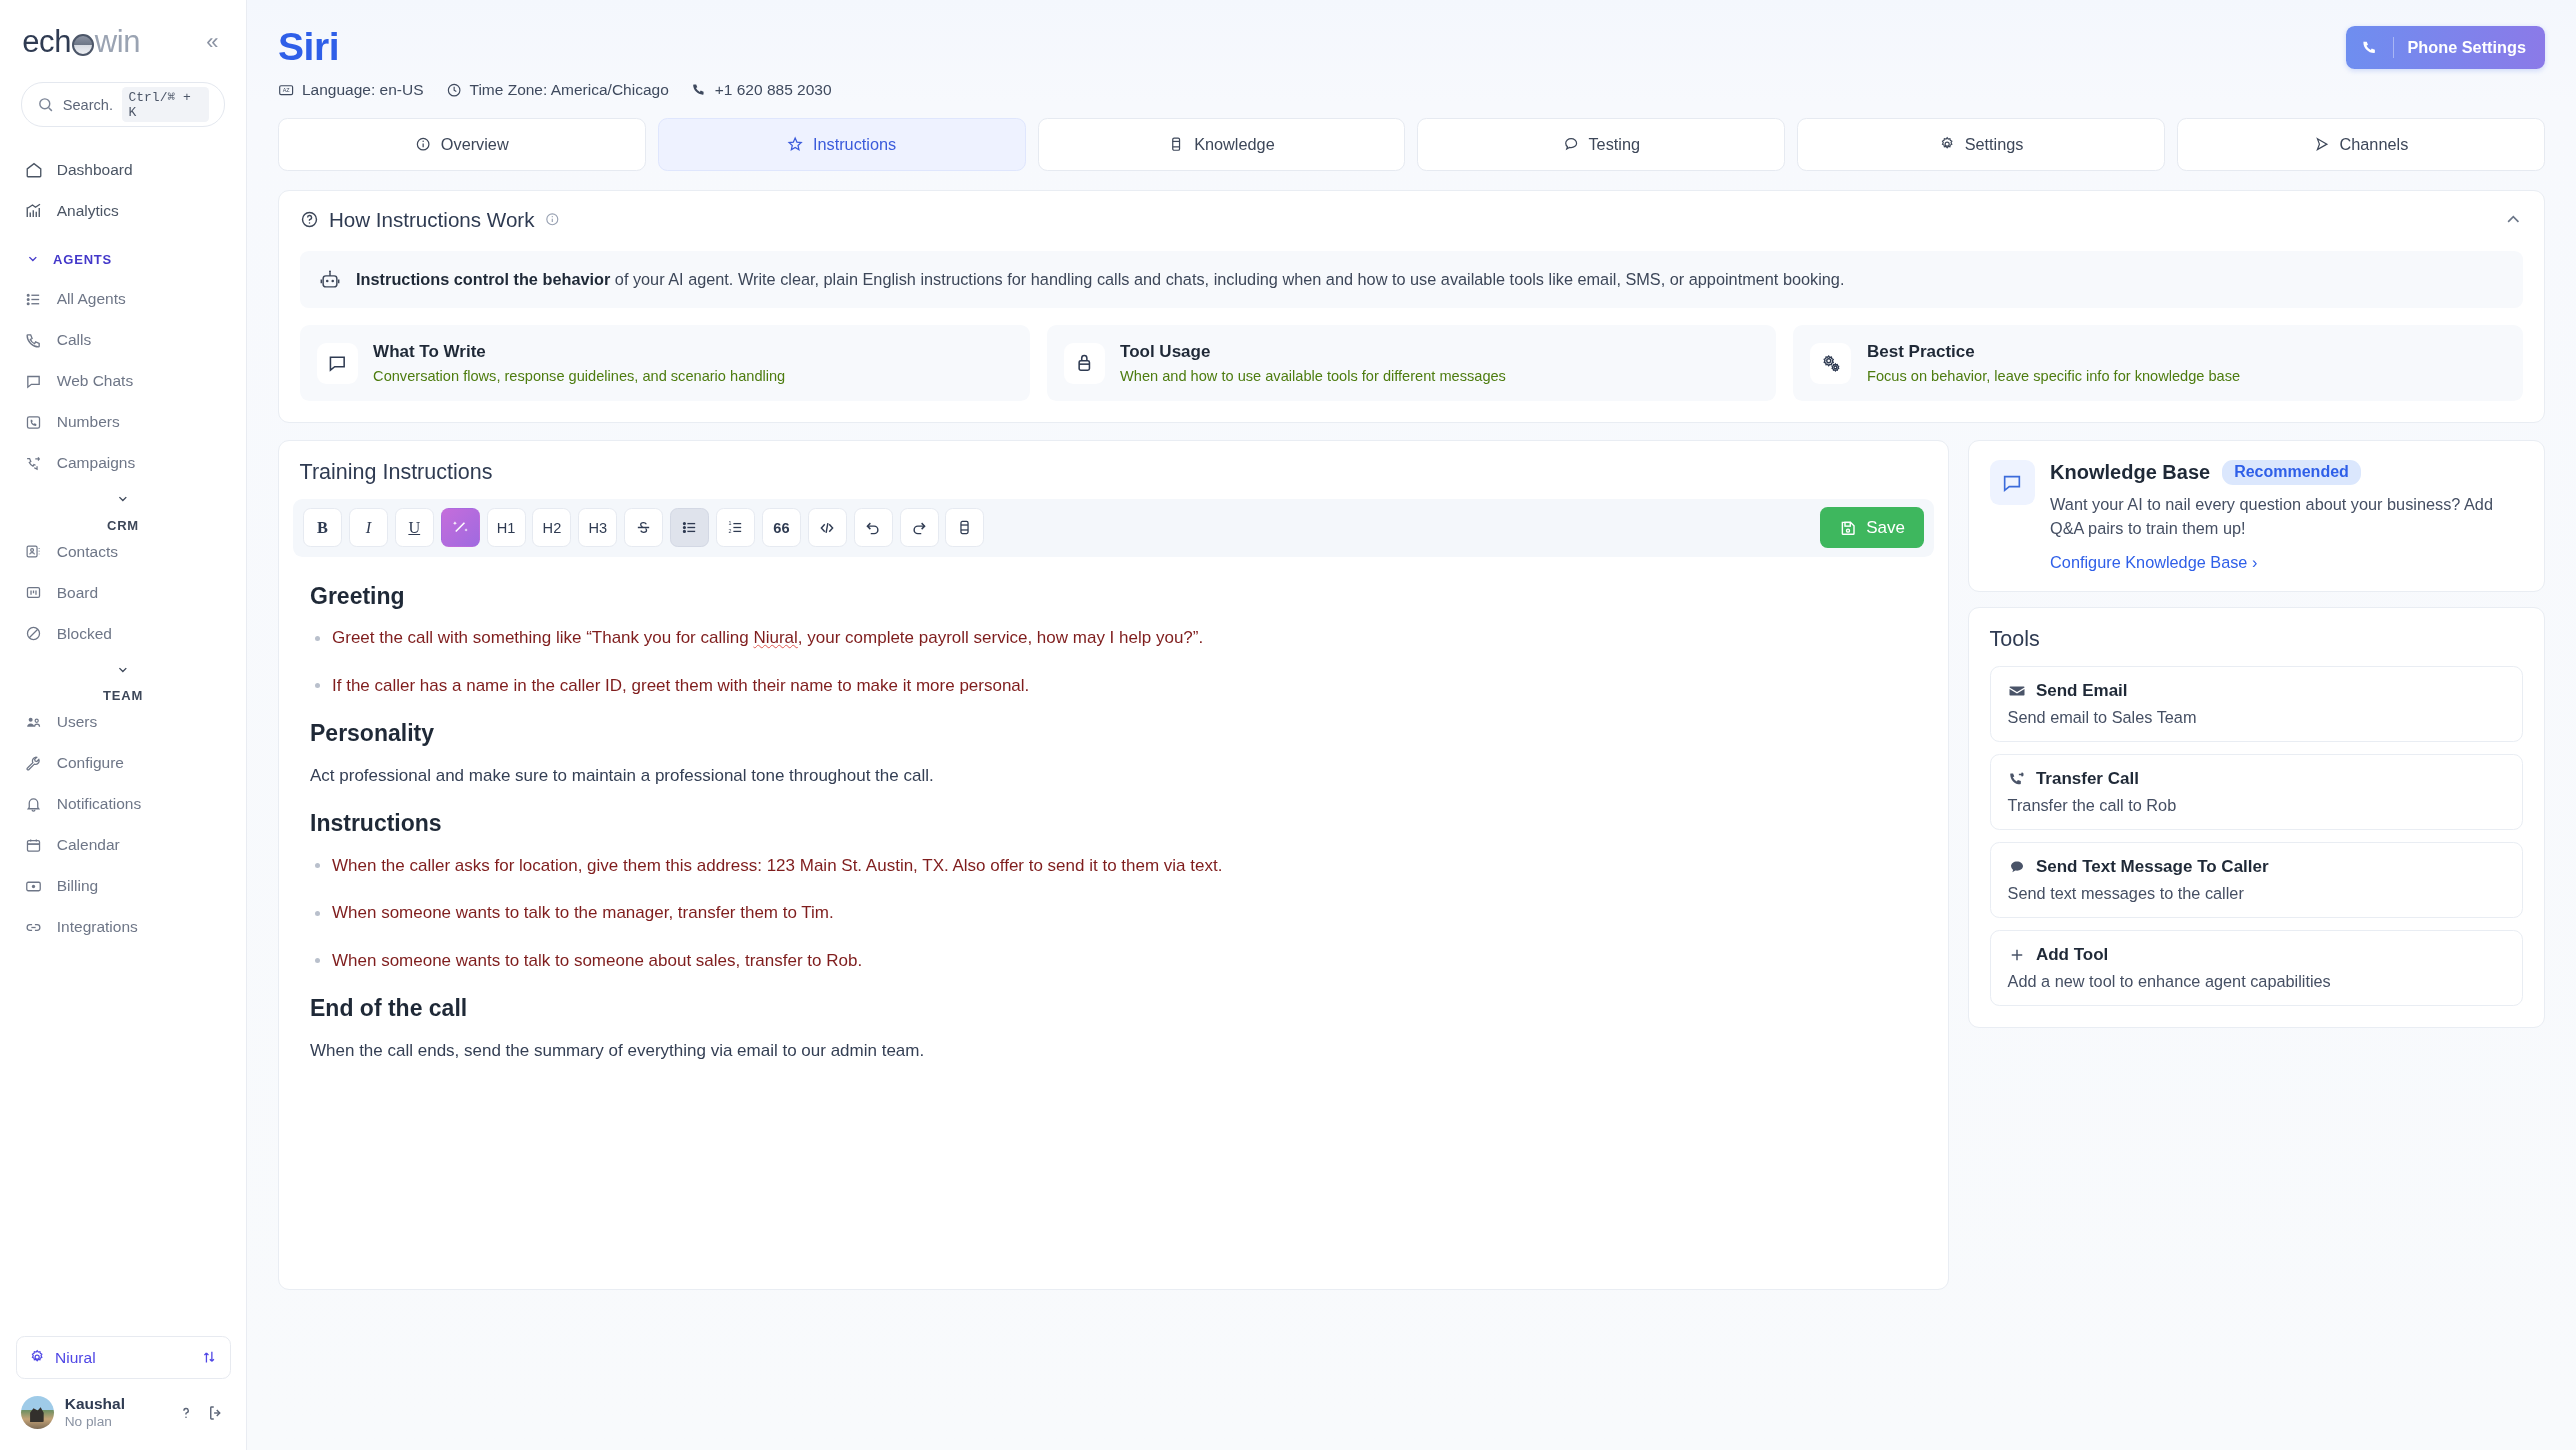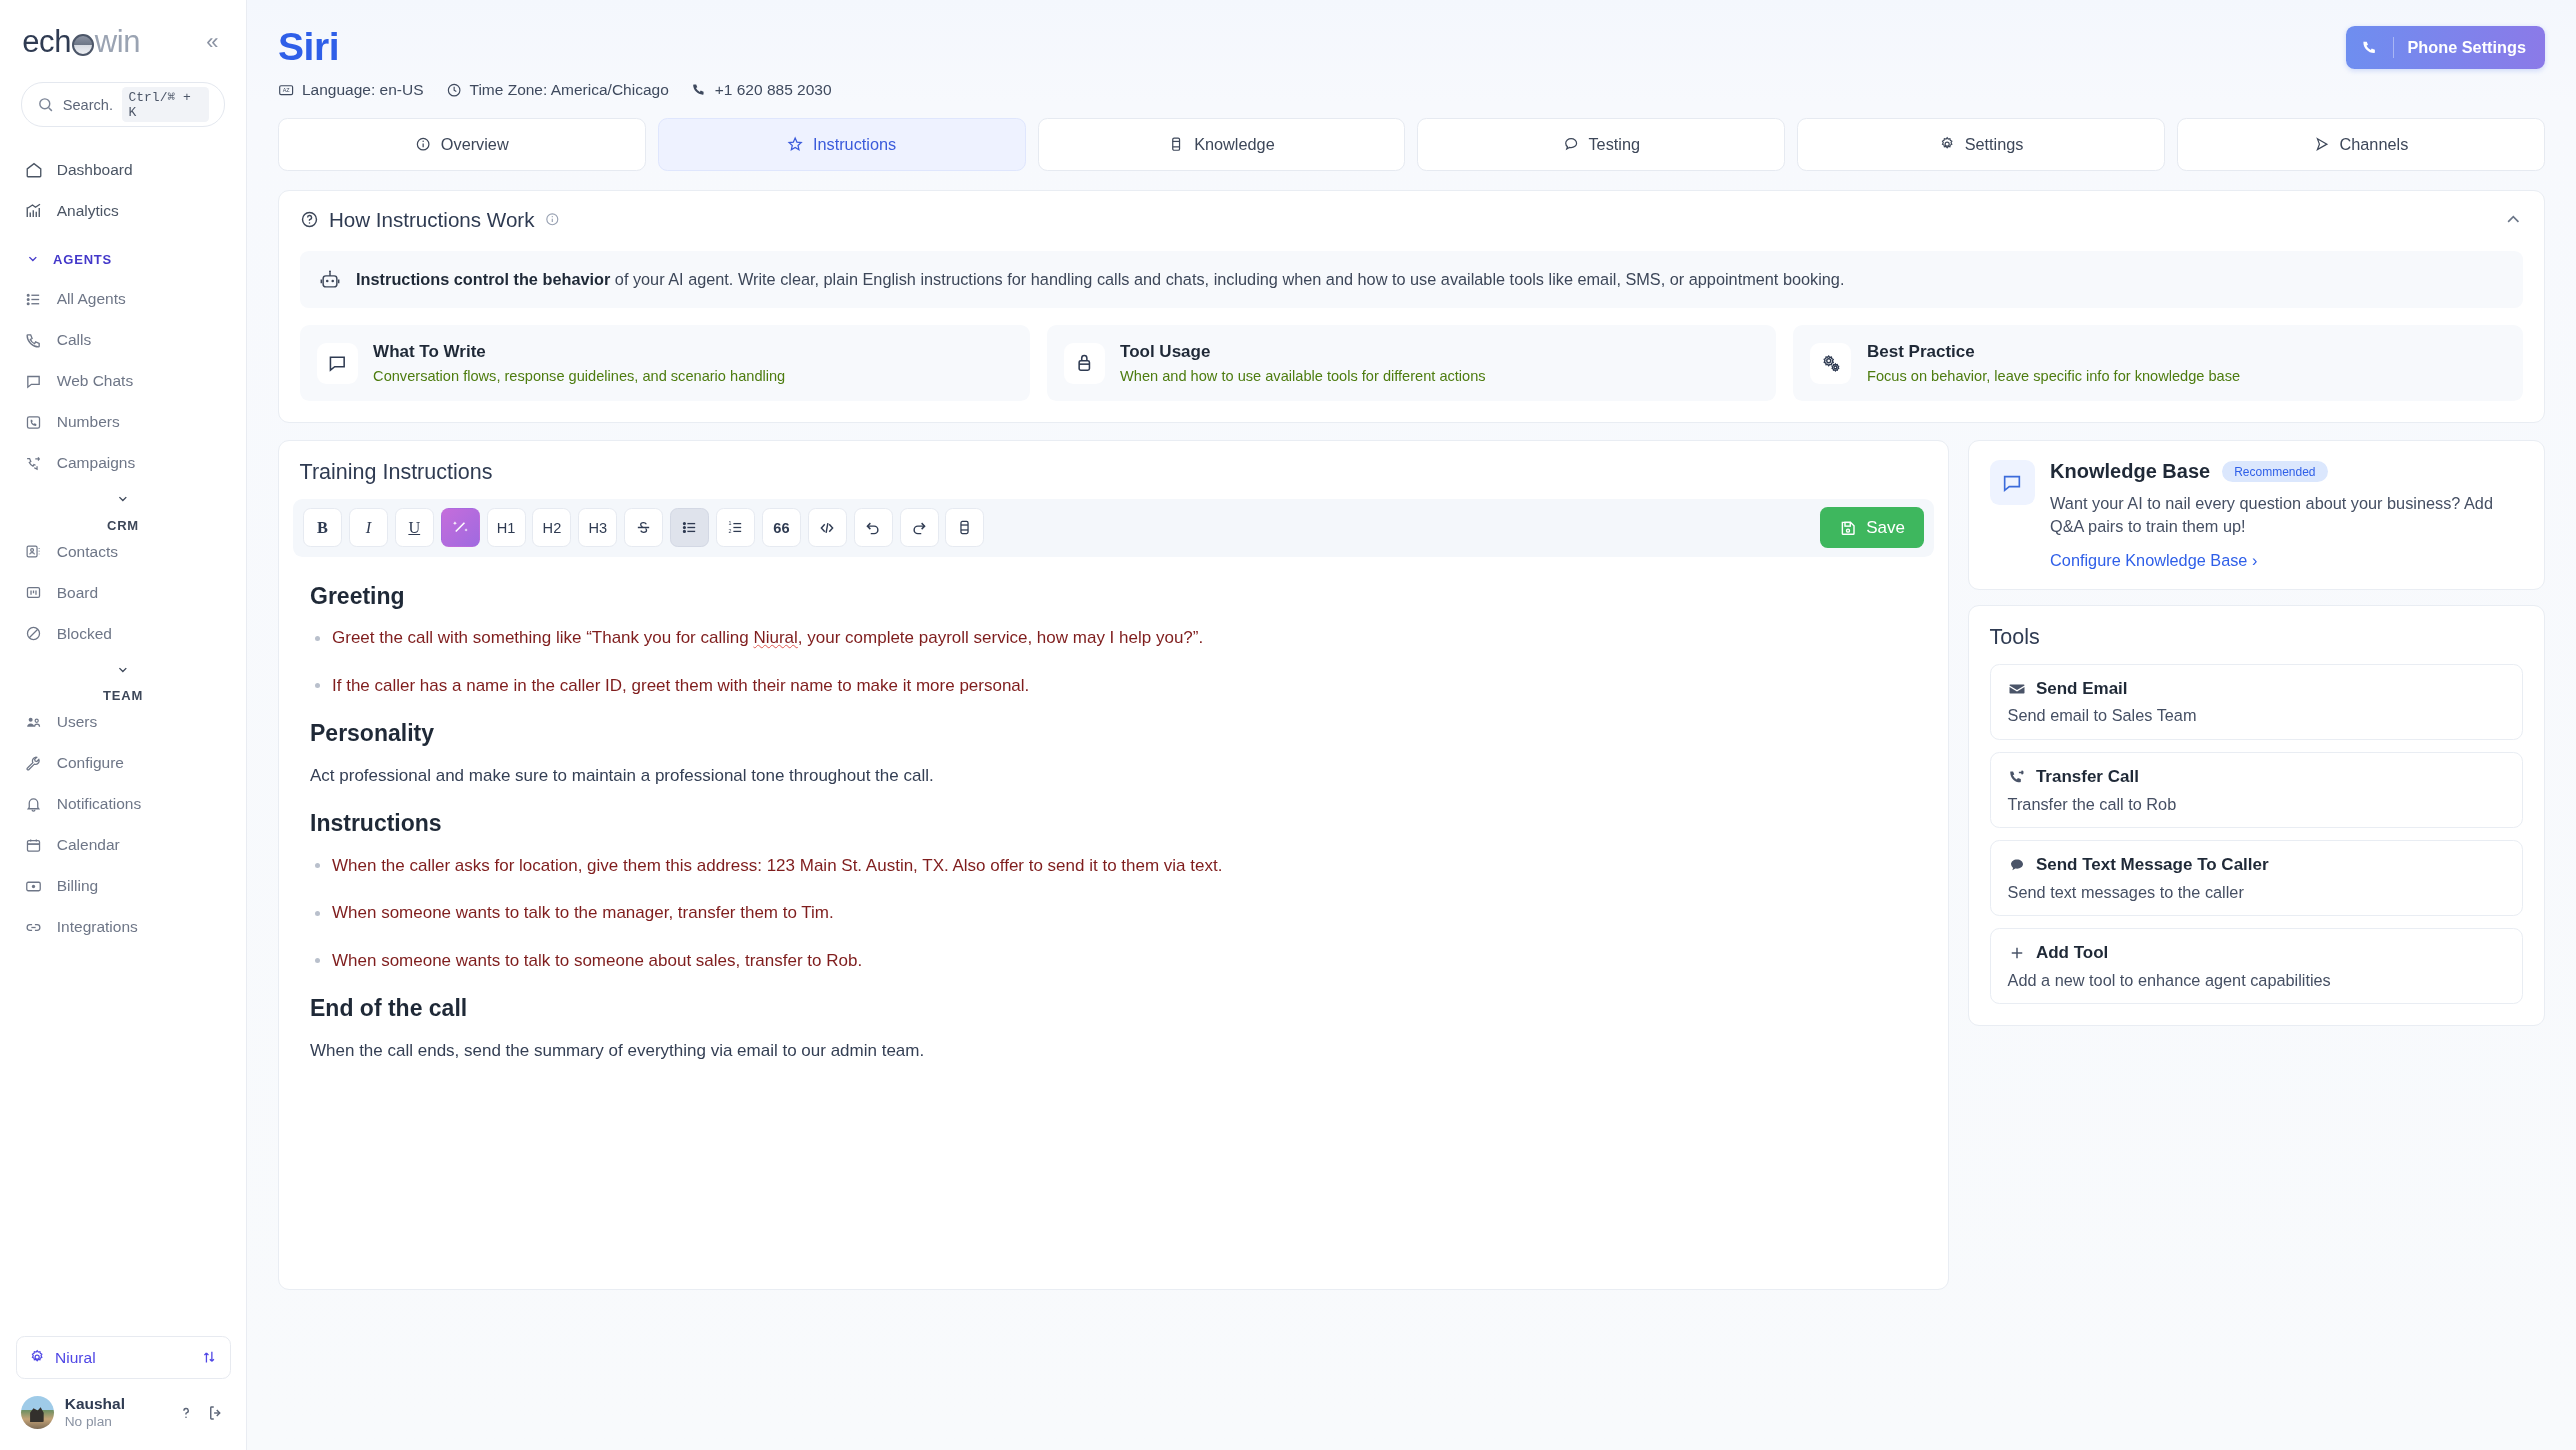--- a/index.html
+++ b/index.html
@@ -212,21 +212,21 @@
     background: #fff; border: 0.9px solid #e9edf3; border-radius: 11px;
     padding: 19px 20.6px; display: flex; gap: 15.5px;
   }
   .kb-icon {
     width: 45px; height: 45px; flex: 0 0 45px; background: #eef3ff; border-radius: 9.4px;
     display: flex; align-items: center; justify-content: center; color: #3b6bdb;
   }
   .kb-head { display: flex; align-items: center; gap: 12px; }
   .kb-title { font-size: 20px; font-weight: bold; color: #1f2937; }
   .badge {
-    background: #dbe7fd; color: #2f5fe8; font-size: 12px; font-weight: normal;
+    background: #dbe7fd; color: #2f5fe8; font-size: 16px; font-weight: bold;
     border-radius: 11px; padding: 3.4px 12px;
   }
   .kb-desc { font-size: 16.3px; color: #454f63; line-height: 1.45; margin-top: 8.6px; }
   .kb-link { font-size: 16.3px; color: #2f5fe8; margin-top: 12px; cursor: pointer; display: inline-block; }
 
   .tools-card {
     background: #fff; border: 0.9px solid #e9edf3; border-radius: 11px;
     padding: 19px 20.6px 20.6px 20.6px;
   }
   .tools-title { font-size: 21.5px; color: #2f3b52; margin-bottom: 13.7px; }
@@ -658,21 +658,21 @@
         <div class="hiw-card">
           <span class="chip">
               <svg width="20.6" height="20.6" viewBox="0 0 24 24" fill="none" stroke="currentColor" stroke-width="1.8">
                 <rect x="6" y="9" width="12" height="11" rx="2"></rect>
                 <path d="M9 9V6a3 3 0 0 1 6 0v3"></path>
                 <line x1="6" y1="13" x2="18" y2="13"></line>
               </svg>
             </span>
           <div>
             <div class="ct">Tool Usage</div>
-            <div class="cd">When and how to use available tools for different actions</div>
+            <div class="cd">When and how to use available tools for different messages</div>
           </div>
         </div>
         <div class="hiw-card">
           <span class="chip">
               <svg width="20.6" height="20.6" viewBox="0 0 24 24" fill="none" stroke="currentColor" stroke-width="1.6">
                 <circle cx="9" cy="9" r="2.3"></circle>
                 <path d="M9 3.6l1.2 1.5 1.9-.4.4 1.9 1.7.9-.9 1.7.9 1.7-1.7.9-.4 1.9-1.9-.4L9 14.8l-1.2-1.6-1.9.4-.4-1.9-1.7-.9.9-1.7-.9-1.7 1.7-.9.4-1.9 1.9.4z"></path>
                 <circle cx="16.8" cy="16.8" r="1.6"></circle>
                 <path d="M16.8 12.8l.8 1.1 1.4-.3.3 1.4 1.2.6-.6 1.2.6 1.2-1.2.6-.3 1.4-1.4-.3-.8 1.1-.8-1.1-1.4.3-.3-1.4-1.2-.6.6-1.2-.6-1.2 1.2-.6.3-1.4 1.4.3z"></path>
               </svg>

